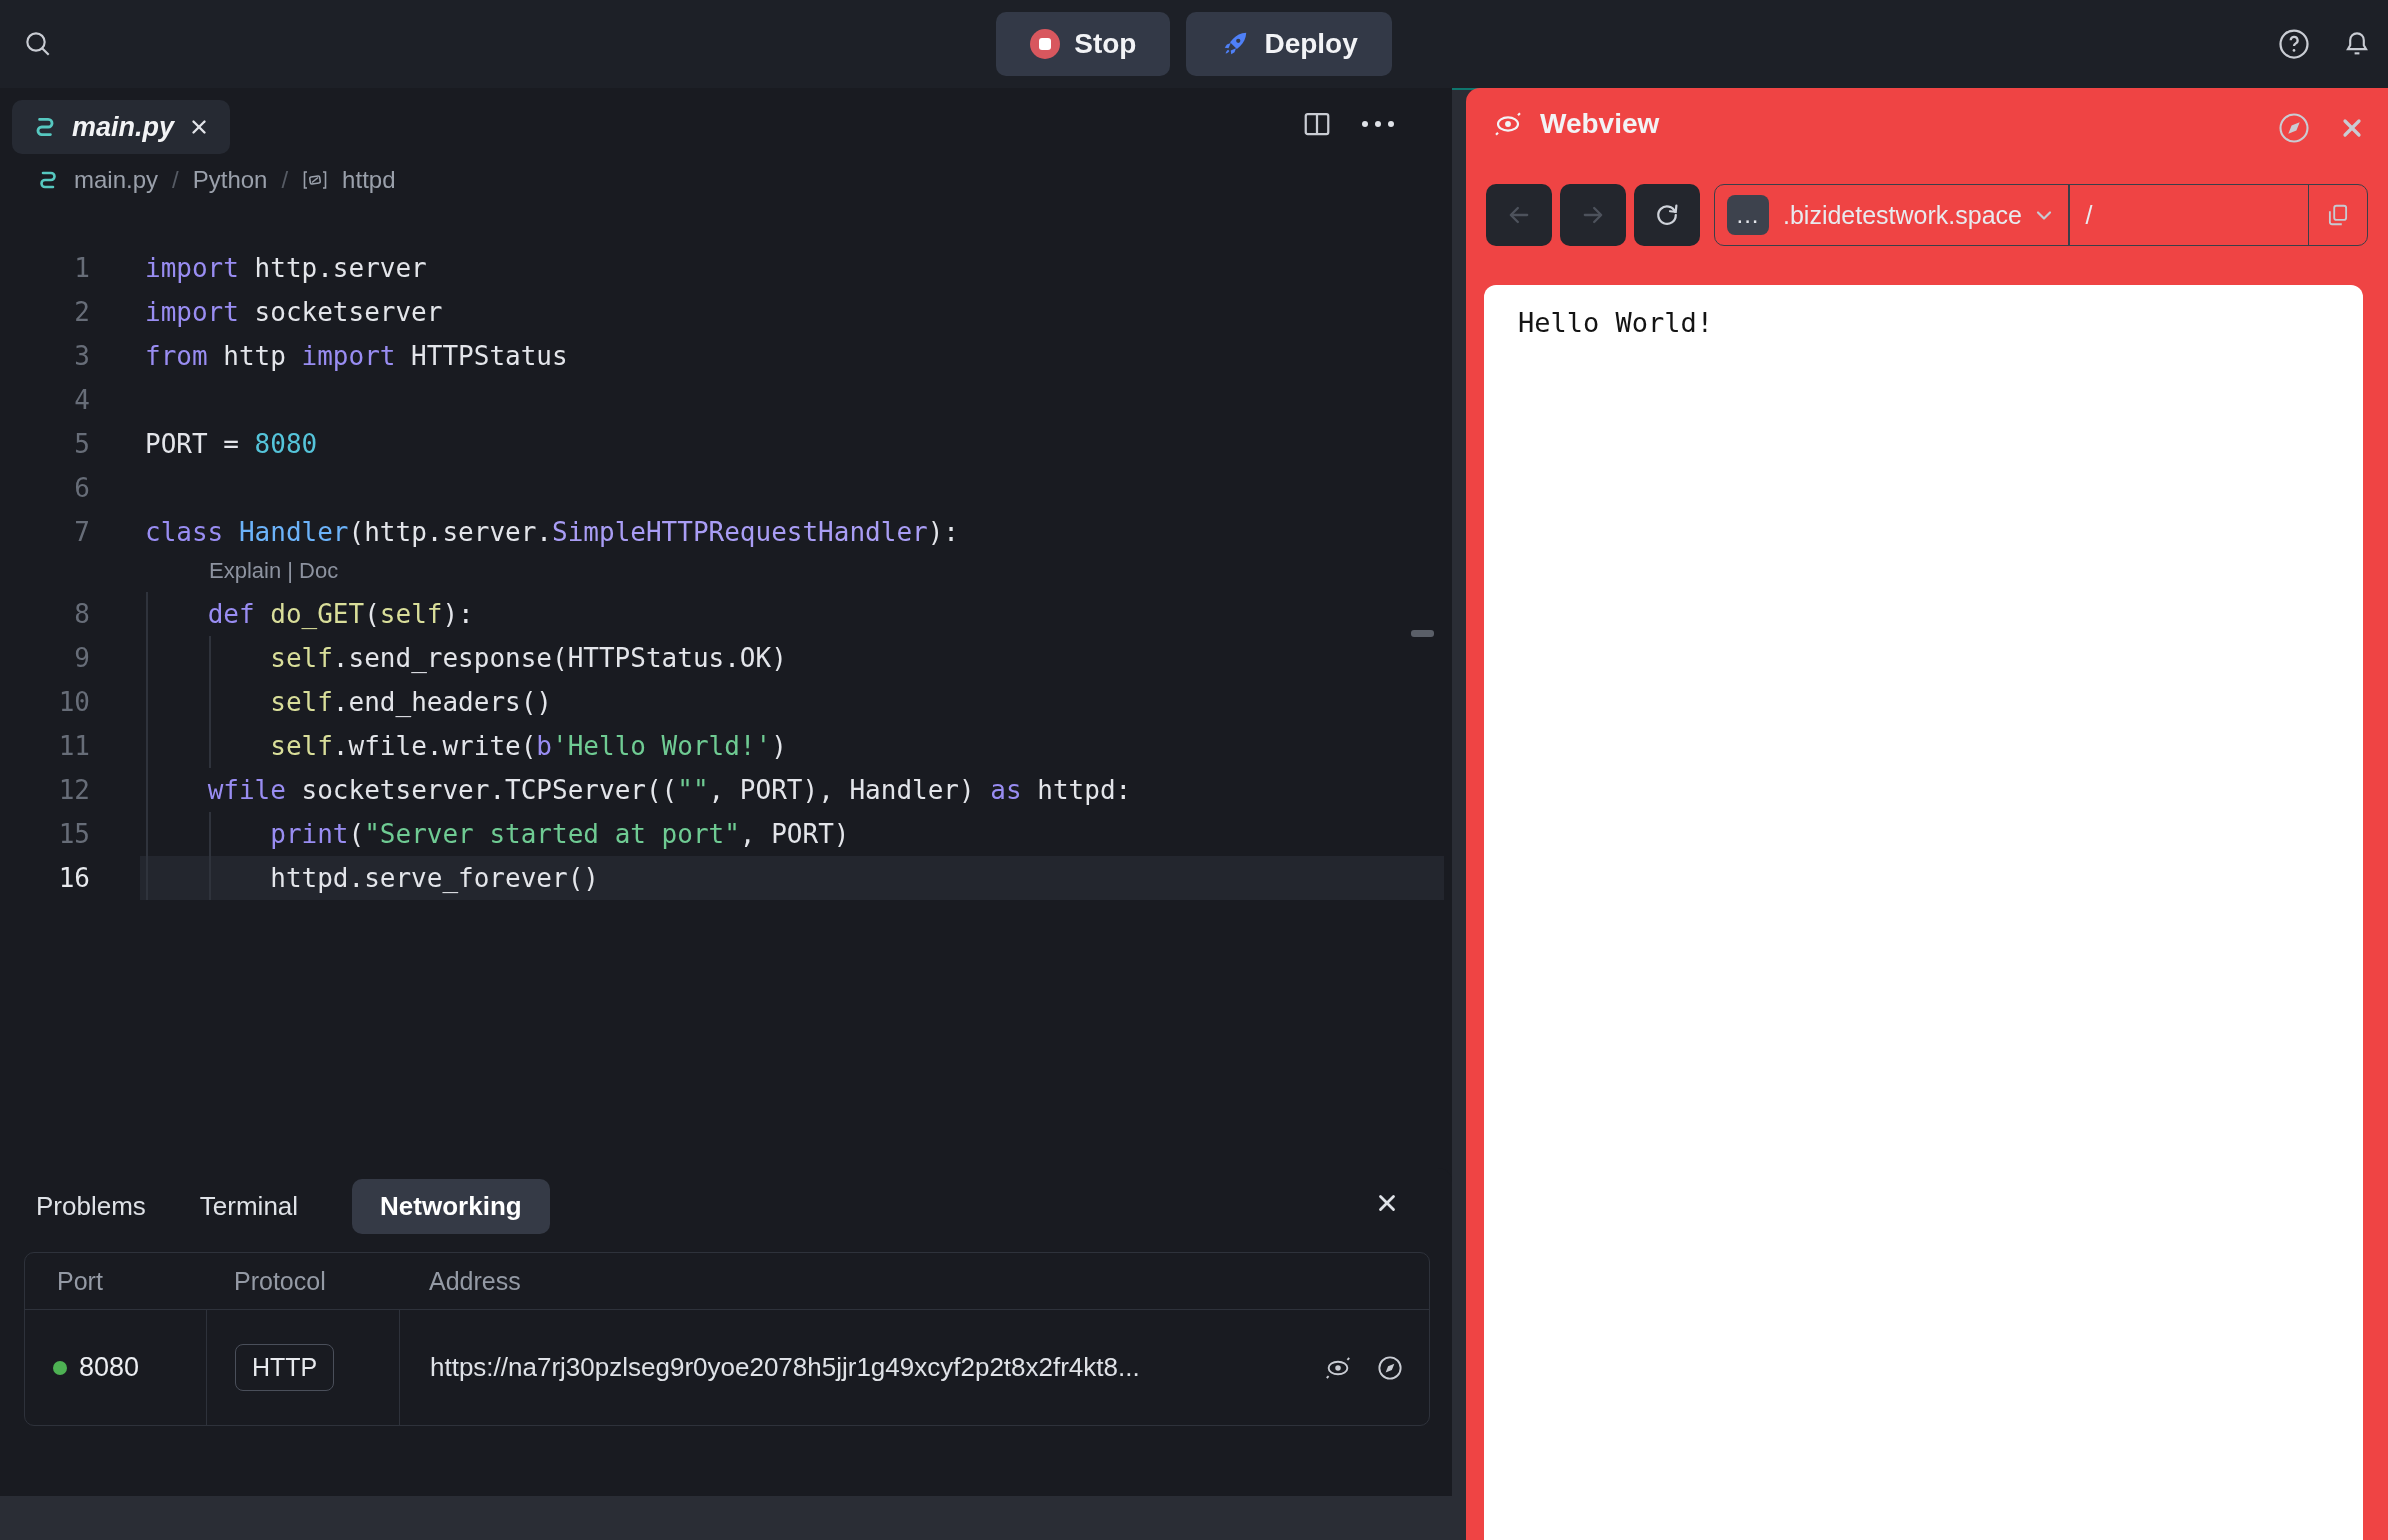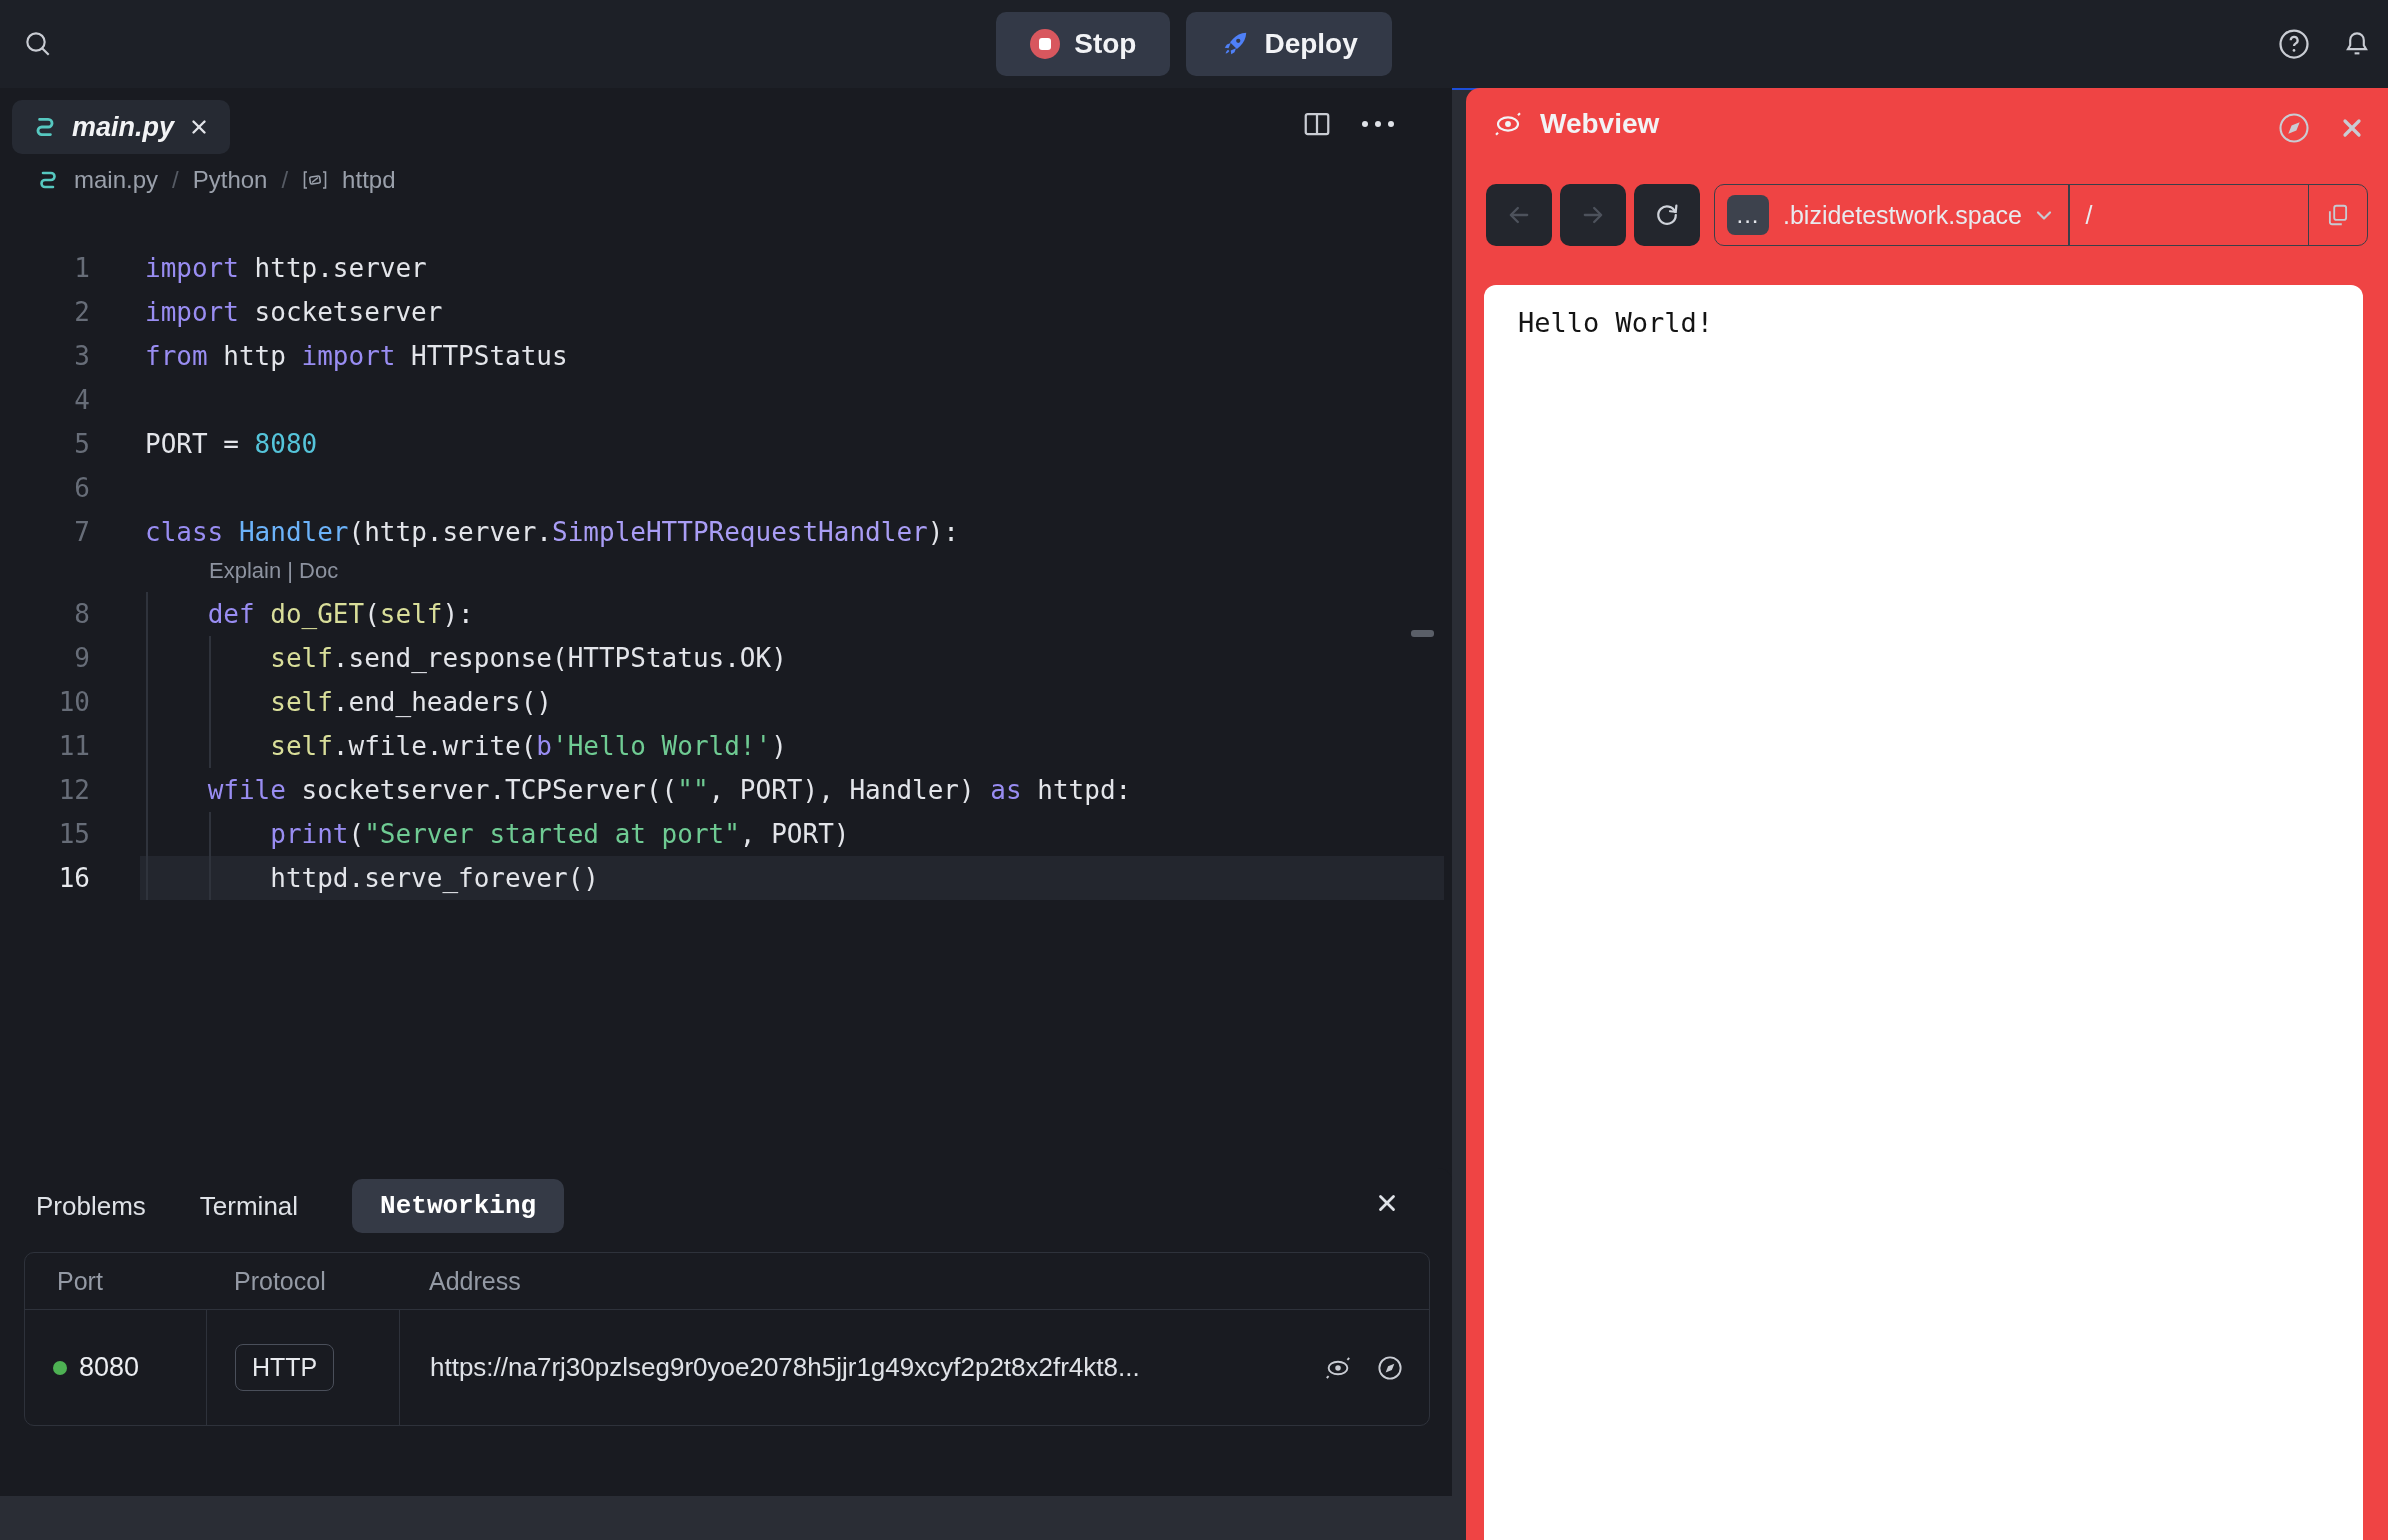--- a/index.html
+++ b/index.html
@@ -2,21 +2,21 @@
 <html><head>
 <meta charset="utf-8">
 <style>
   html,body{margin:0;padding:0;width:2388px;height:1540px;overflow:hidden;
     background:#2a2d35;font-family:"Liberation Sans",sans-serif;
     -webkit-font-smoothing:antialiased;}
   svg{display:block;}
 
   
   .topbar{position:absolute;left:0;top:0;width:2388px;height:88px;background:#1d2027;
-    border-bottom:2px solid #1d4ed8;}
+    border-bottom:2px solid #0f766e;}
   .topbar .search-btn{position:absolute;left:18px;top:24px;width:40px;height:40px;
     display:flex;align-items:center;justify-content:center;color:#c9ccd3;cursor:pointer;}
   .topbar-center{position:absolute;left:0;top:0;width:100%;height:88px;
     display:flex;align-items:center;justify-content:center;gap:16px;}
   .run-btn{height:64px;border-radius:10px;background:#333947;display:flex;align-items:center;
     justify-content:center;gap:14px;padding:0 34px;color:#f2f3f6;font-size:28px;font-weight:600;
     cursor:pointer;}
   .stop-glyph{width:30px;height:30px;border-radius:50%;background:#d8575e;position:relative;}
   .stop-glyph::after{content:"";position:absolute;left:9px;top:9px;width:12px;height:12px;
     border-radius:3px;background:#ffffff;}
@@ -60,21 +60,21 @@
   .tok-kw{color:#998df2;} .tok-pl{color:#e3e5ea;} .tok-str{color:#6fcb93;}
   .tok-num{color:#55c4da;} .tok-yel{color:#d9de9a;} .tok-cls{color:#6cb3fa;} .tok-typ{color:#a99df5;}
   .inline-widget{height:38px;line-height:34px;padding-left:209px;font-size:22px;color:#8d93a0;
     cursor:pointer;font-family:"Liberation Sans",sans-serif;}
   .scroll-thumb{position:absolute;left:1411px;top:542px;width:23px;height:7px;border-radius:3px;
     background:#5a5f68;cursor:pointer;}
 
   
   .bp-tabs{position:absolute;left:36px;top:10px;height:56px;display:flex;align-items:center;gap:54px;}
   .bp-tab{font-size:26px;font-weight:500;color:#dfe2e7;cursor:pointer;padding:12px 0;}
-  .bp-tab.active{background:#353a46;border-radius:10px;padding:12px 28px;font-weight:700;color:#ffffff;font-family:Liberation Mono, monospace;}
+  .bp-tab.active{background:#353a46;border-radius:10px;padding:12px 28px;font-weight:700;color:#ffffff;}
   .bp-close{position:absolute;right:52px;top:22px;color:#dfe2e7;cursor:pointer;}
   .net-table{position:absolute;left:24px;top:84px;width:1406px;height:174px;box-sizing:border-box;
     border:1.5px solid #2e323b;border-radius:10px;}
   .net-header{display:flex;height:56px;align-items:center;border-bottom:1.5px solid #2e323b;
     color:#949aa5;font-size:25px;}
   .nh-port{width:181px;box-sizing:border-box;padding-left:32px;}
   .nh-proto{width:193px;box-sizing:border-box;padding-left:28px;}
   .nh-addr{flex:1;box-sizing:border-box;padding-left:30px;}
   .net-row{display:flex;height:115px;align-items:stretch;}
   .nr-cell{display:flex;align-items:center;box-sizing:border-box;}

